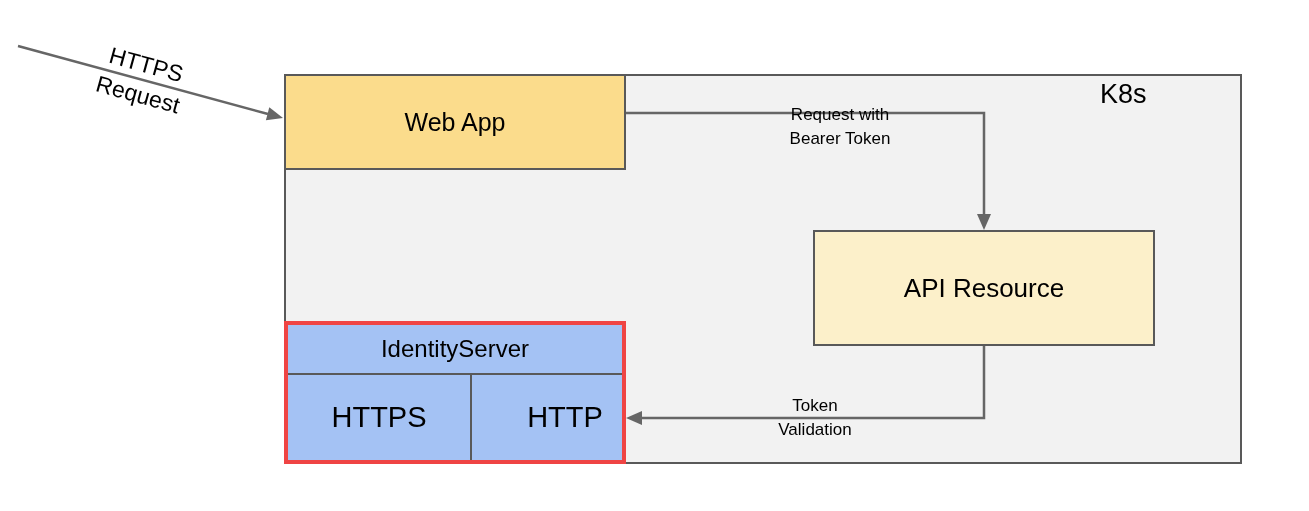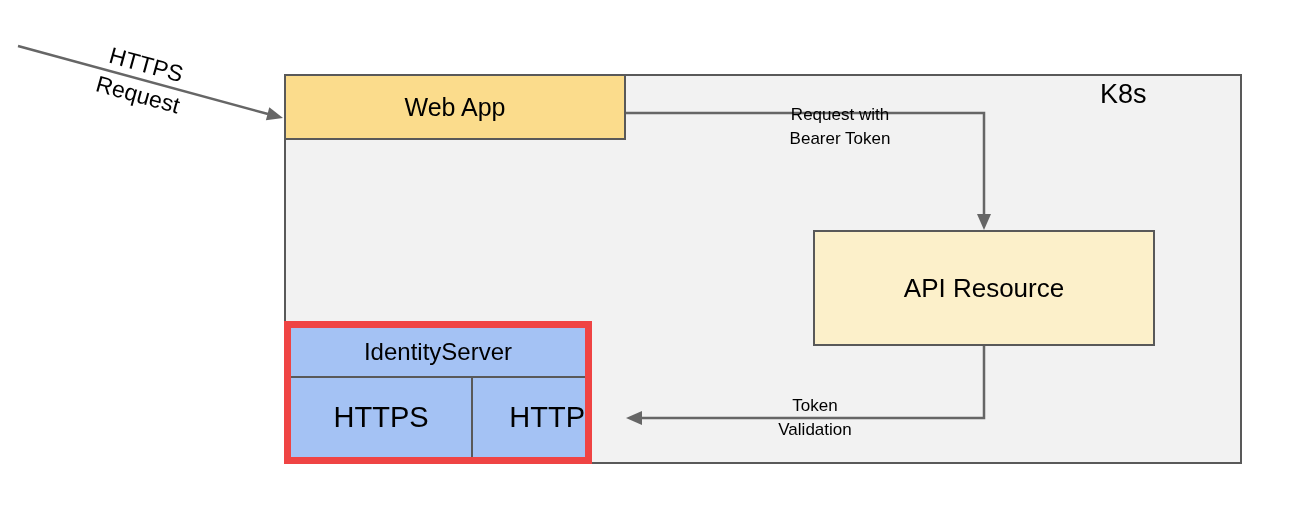--- a/index.html
+++ b/index.html
@@ -48,40 +48,40 @@
     box-sizing: border-box;
     display: flex;
     align-items: center;
     justify-content: center;
     text-align: center;
   }
   .web-app {
     left: 284px;
     top: 74px;
     width: 342px;
-    height: 66px;
+    height: 96px;
     background: #FBDC8C;
     font-size: 25px;
   }
   .api-resource {
     left: 813px;
     top: 230px;
     width: 342px;
     height: 116px;
     background: #FCF0CA;
     font-size: 26px;
   }
   .identity-server {
     position: absolute;
     left: 284px;
     top: 321px;
-    width: 308px;
+    width: 342px;
     height: 143px;
     background: #A4C2F4;
-    border: 7px solid #ef4444;
+    border: 4px solid #ef4444;
     box-sizing: border-box;
     display: flex;
     flex-direction: column;
   }
   .ids-header {
     height: 48px;
     border-bottom: 2px solid #595959;
     display: flex;
     align-items: center;
     justify-content: center;

